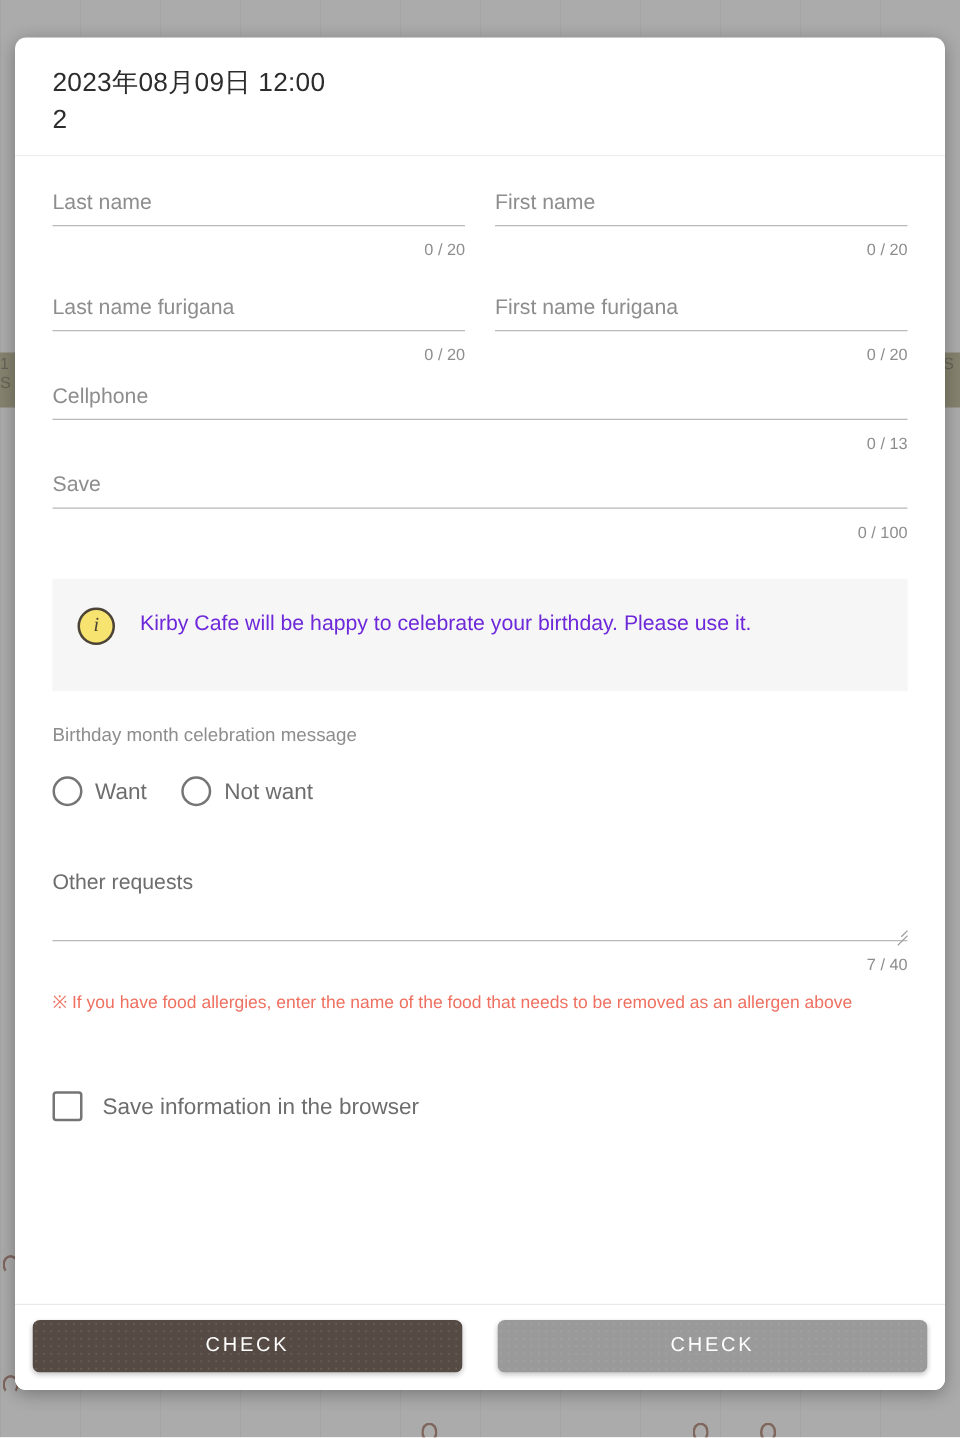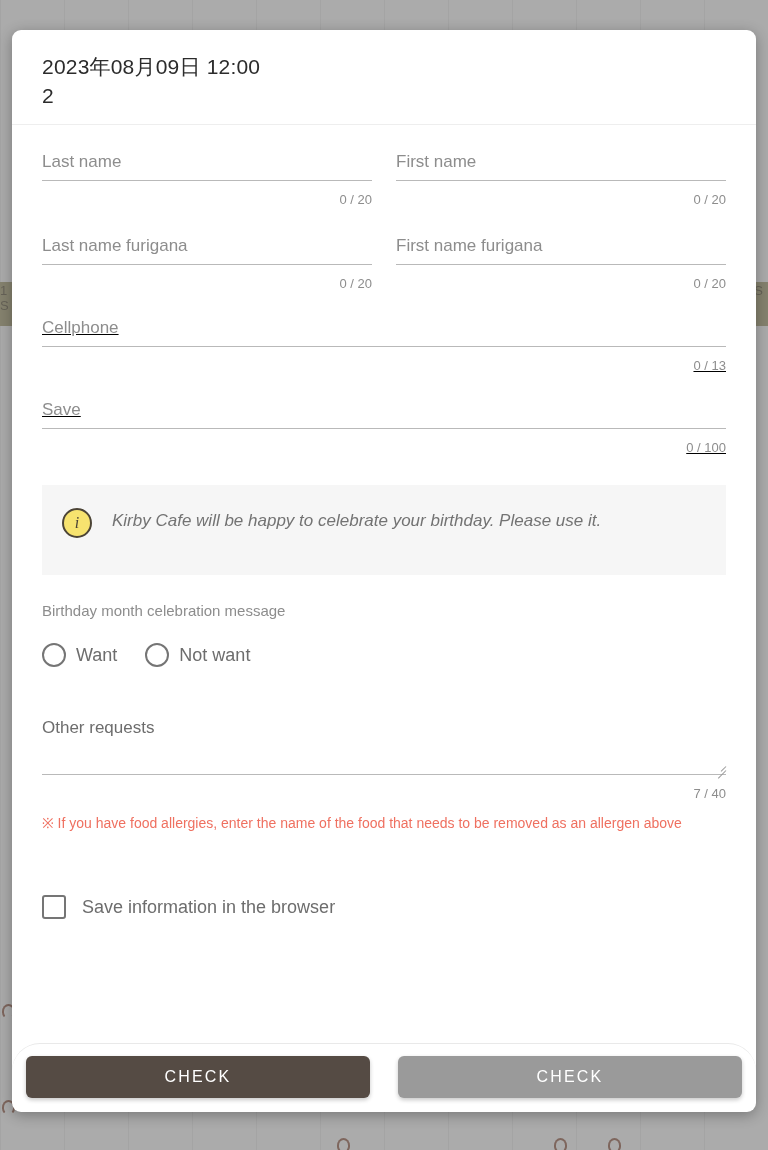--- a/index.html
+++ b/index.html
@@ -125,21 +125,21 @@
   }
   .counter {
     text-align: right;
     font-size: 13px;
     color: #8d8d8d;
     line-height: 18px;
     padding-top: 10px;
     font-family: "Liberation Sans", sans-serif;
   }
 
-  .field.single { margin-top: 24px; text-decoration: underline; }
+  .field.single { margin-top: 13px; }
 
   
   .info-banner {
     margin-top: 28px;
     background: #f6f6f6;
     display: flex;
     align-items: flex-start;
     gap: 20px;
     padding: 22px 22px 22px 20px;
     box-sizing: border-box;
@@ -163,23 +163,22 @@
     text-align: center;
     font-size: 16px;
     line-height: 16px;
     color: #4c4436;
     font-family: "Liberation Serif", serif;
     font-style: italic;
   }
   .info-text {
     font-size: 17px;
     line-height: 28px;
-    color: #737373;
-    font-family: "Liberation Sans", sans-serif;
-    font-style: italic;
+    color: #6d28d9;
+    font-family: "Liberation Sans", sans-serif;
   }
 
   
   .group-label {
     margin-top: 26px;
     font-size: 15px;
     color: #8d8d8d;
     line-height: 20px;
     font-family: "Liberation Sans", sans-serif;
   }
@@ -273,21 +272,20 @@
 
   
   .modal-footer {
     flex: 0 0 auto;
     border-top: 1px solid #e9e9e9;
     padding: 12px 14px 14px 14px;
     display: flex;
     gap: 28px;
     box-sizing: border-box;
     background: #ffffff;
-    border-radius: 28px;
   }
   .btn {
     flex: 1 1 0;
     height: 42px;
     border: none;
     border-radius: 6px;
     font-size: 16px;
     letter-spacing: 2.2px;
     color: #ffffff;
     font-family: "Liberation Sans", sans-serif;

